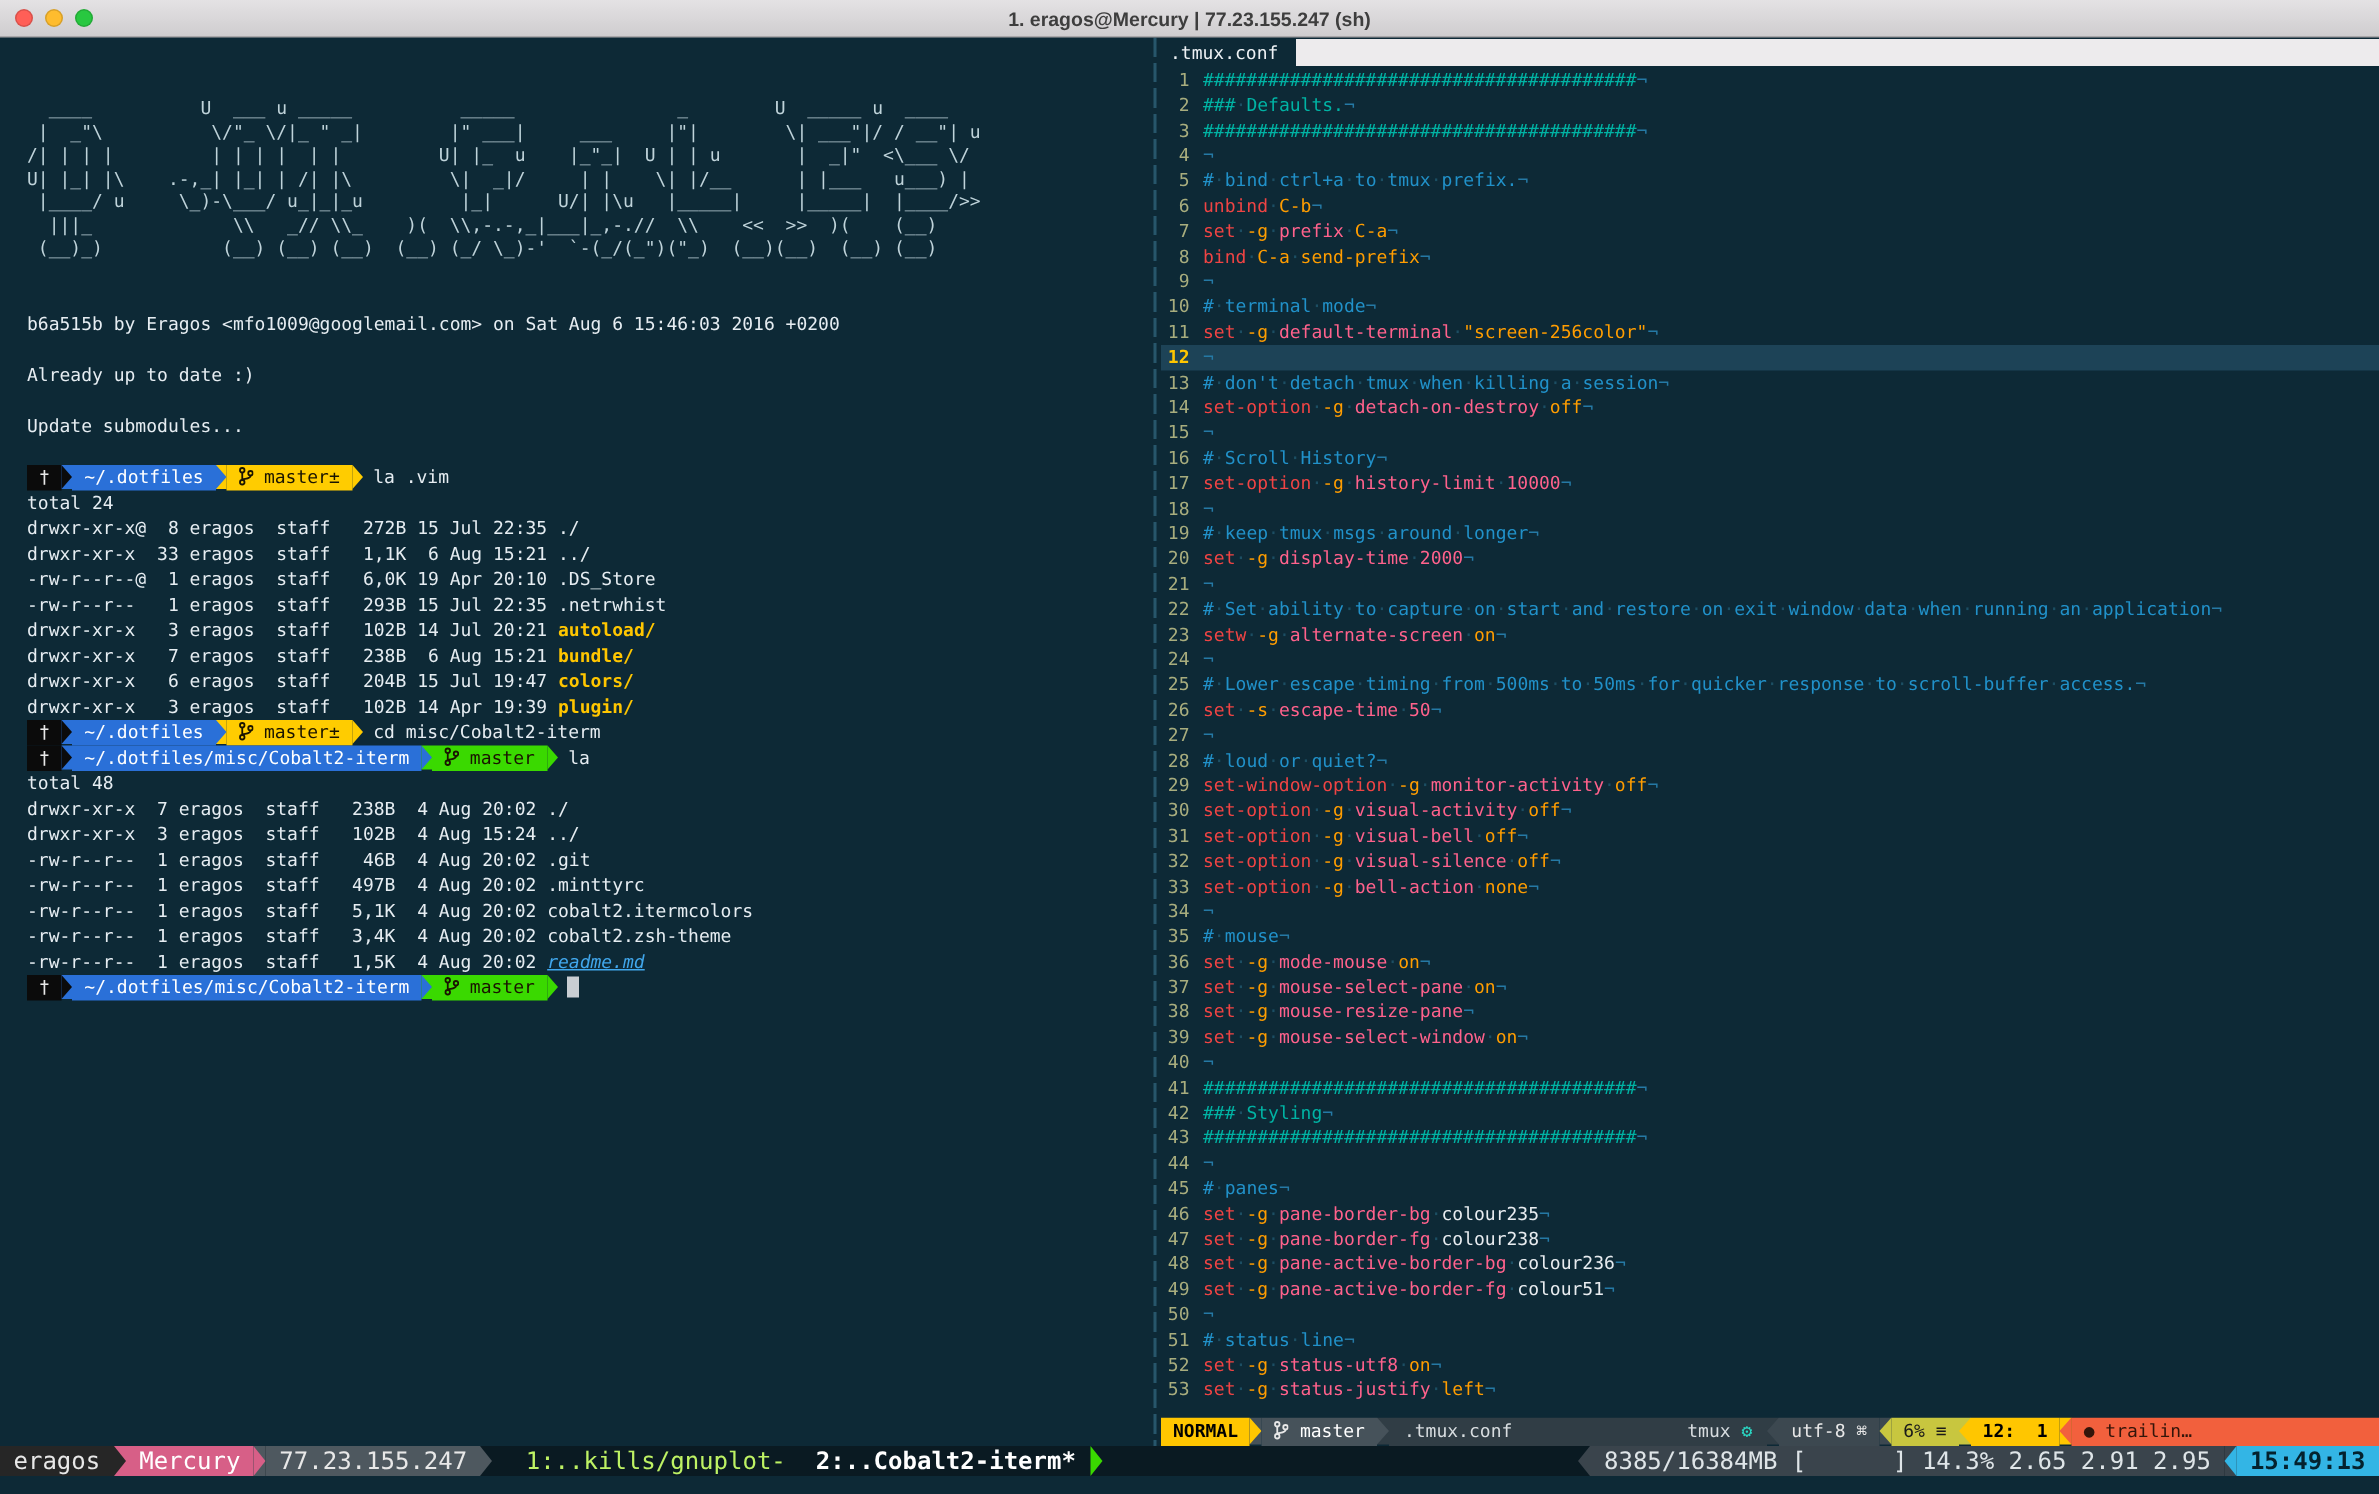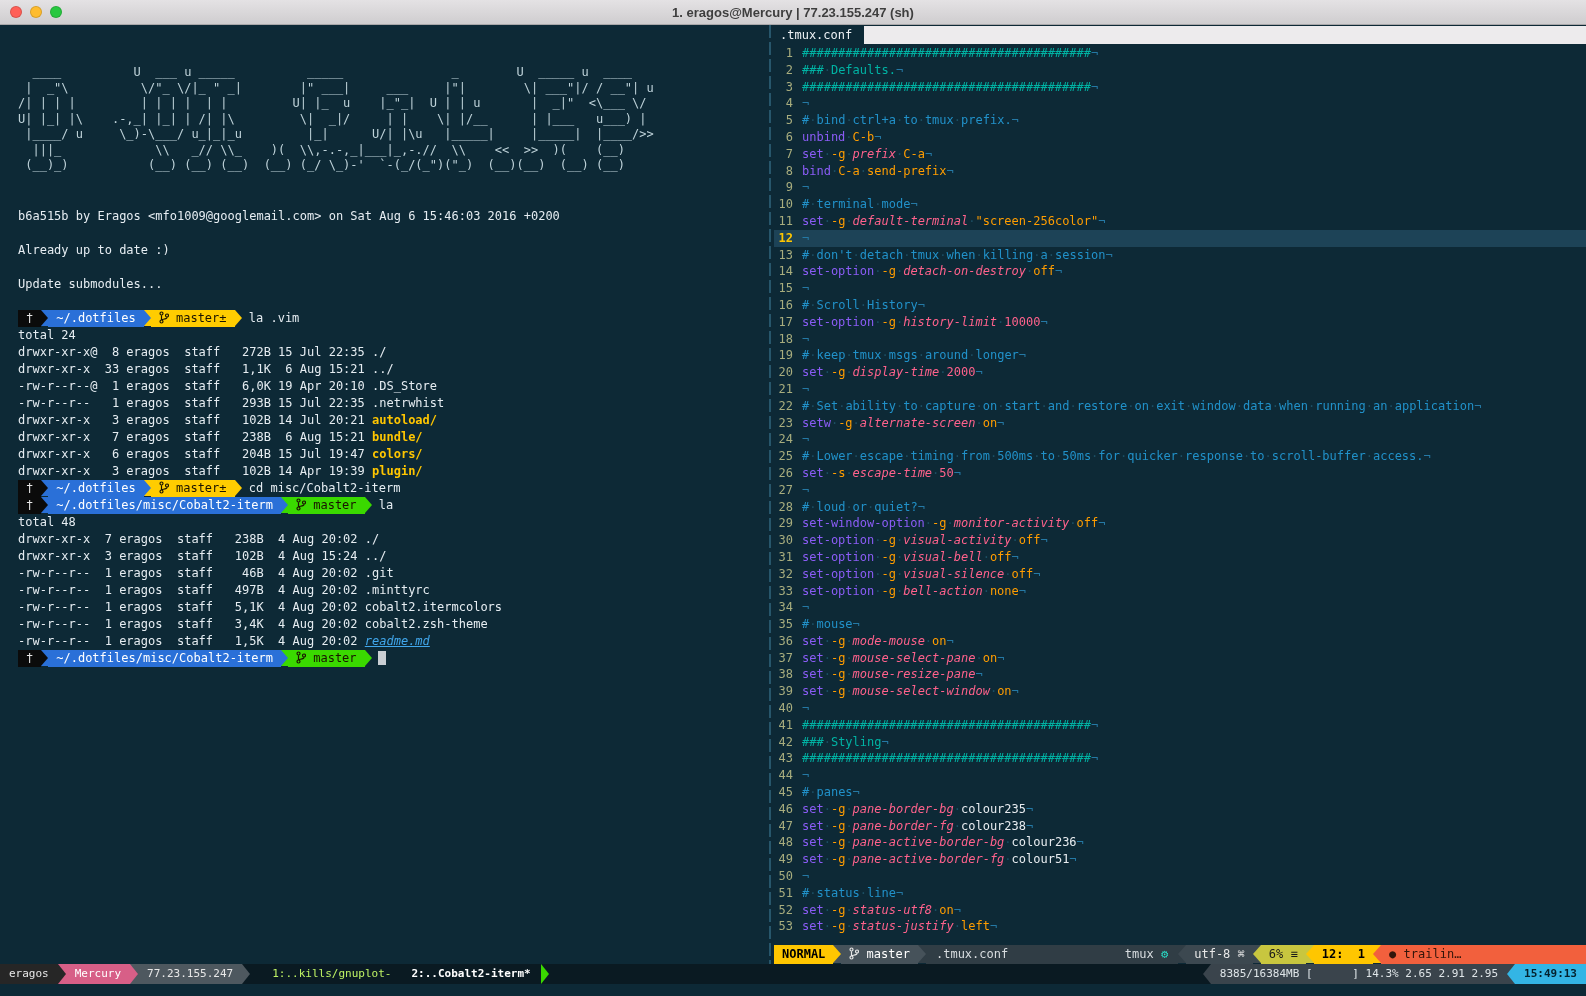--- a/index.html
+++ b/index.html
@@ -35,23 +35,23 @@
   .tab-label { color:#eef2f5; line-height:20px; padding:0 12px 0 6px; }
   .tab-fill { flex:1; background:#edebed; margin:1px 0 1px 0; }
 
   .vim-buffer { flex:1 1 auto; overflow:hidden; }
   .vrow { height:16.8px; line-height:16.8px; white-space:pre; }
   .vrow.cur { background:#1d4357; }
   .gut { display:inline-block; width:28px; text-align:right; color:#a8ad7e; padding-right:9px; }
   .vrow.cur .gut { color:#ffc600; font-weight:bold; }
   .t-b { color:#00b3a4; } 
   .t-c { color:#2191c9; } 
-  .t-k { color:#8b5cf6; } 
+  .t-k { color:#ef4444; } 
   .t-f { color:#ff9d00; } 
-  .t-o { color:#ff628c;font-style:italic; } 
+  .t-o { color:#ff628c; } 
   .t-v { color:#ff9d00; } 
   .t-n { color:#ff628c; } 
   .t-s { color:#ff9d00; } 
   .t-w { color:#e8ecf0; }
   .dot { color:#1c4e63; }
   .eol { color:#2579a5; }
 
   
   .vim-status { height:19px; flex:0 0 19px; display:flex; align-items:stretch; line-height:19px; white-space:pre; overflow:hidden; }
   .vs-seg { padding:0 8px; flex:0 0 auto; }
@@ -67,21 +67,21 @@
   .rt19 { border-left:8px solid transparent; }
   .lt19 { border-right:8px solid transparent; }
   .tr-mode { border-left-color:#ffc600; background:#46525a; }
   .tr-branch { border-left-color:#46525a; background:#303d45; }
   .tr-to-enc { border-right-color:#3c4850; background:#303d45; }
   .tr-to-pct { border-right-color:#c8c63f; background:#3c4850; }
   .tr-to-pos { border-right-color:#ffc600; background:#c8c63f; }
   .tr-to-warn { border-right-color:#f2603d; background:#ffc600; }
 
   
-  .tmux-bar { height:20px; flex:0 0 20px; display:flex; align-items:flex-start; background:#0a1a22; font-size:11px; line-height:20px; white-space:pre; overflow:hidden; margin-bottom:12px; }
+  .tmux-bar { height:20px; flex:0 0 20px; display:flex; align-items:flex-start; background:#0a1a22; font-size:16px; line-height:20px; white-space:pre; overflow:hidden; margin-bottom:12px; }
   .tb-seg { padding:0 9px; flex:0 0 auto; }
   .tb-user { background:#262626; color:#e8e8e8; }
   .tb-host { background:#d75f87; color:#fff; }
   .tb-ip { background:#4e585f; color:#e8e8e8; }
   .tb-mem { background:#3a444c; color:#dfe5e8; }
   .tb-time { background:#33b5e5; color:#04222e; font-weight:bold; }
   .rt20,.lt20 { width:0; height:0; flex:0 0 auto; border-top:10px solid transparent; border-bottom:10px solid transparent; }
   .rt20 { border-left:8px solid transparent; }
   .lt20 { border-right:8px solid transparent; }
   .tb-tr1 { border-left-color:#262626; background:#d75f87; }

